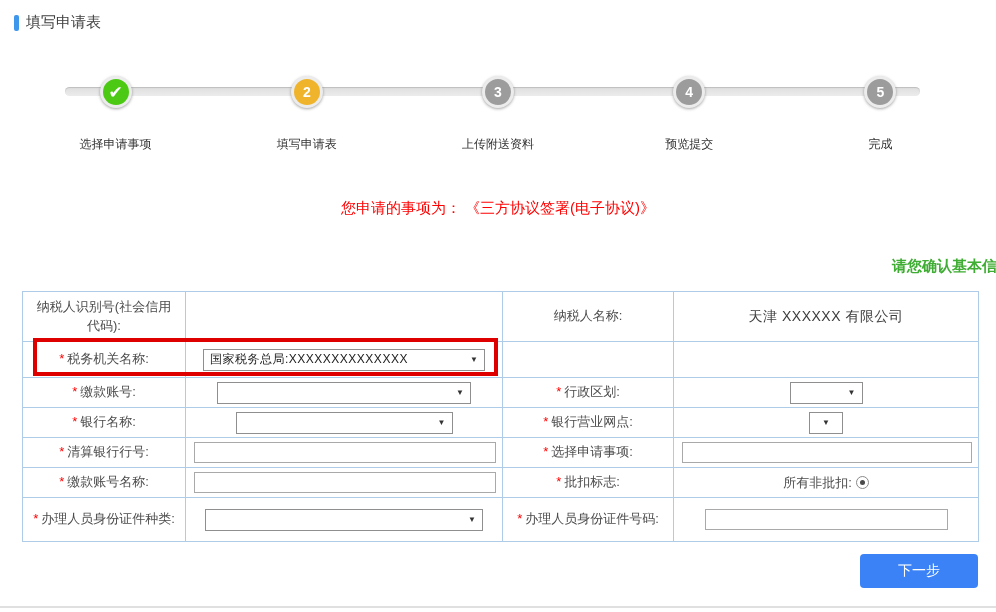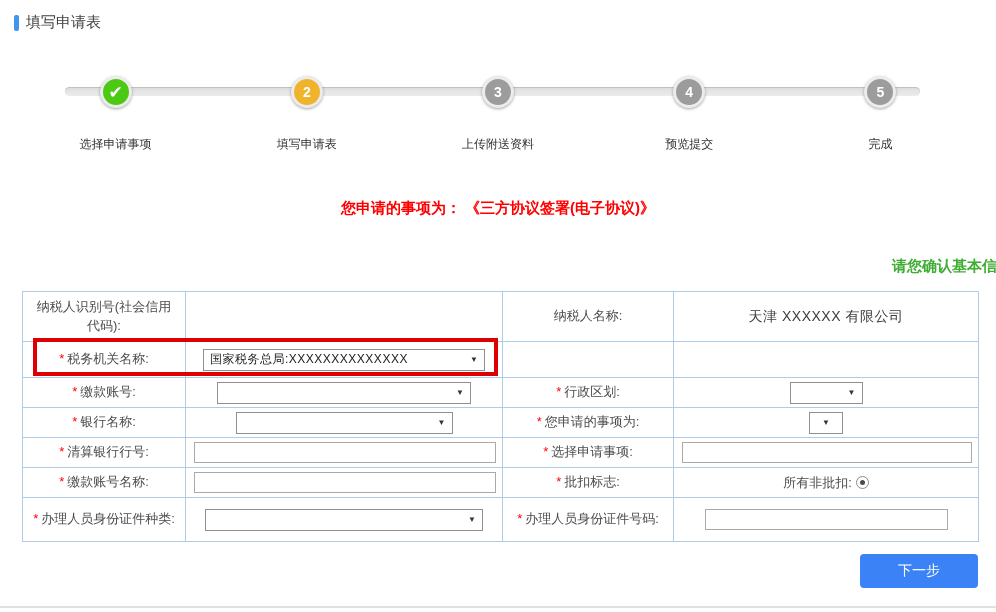--- a/index.html
+++ b/index.html
@@ -22,21 +22,21 @@
   .circle { width:32px; height:32px; border-radius:50%; border:3px solid #ececec;
             box-shadow:0 1px 3px rgba(0,0,0,.35); display:flex; align-items:center; justify-content:center;
             color:#fff; font-weight:bold; font-size:14px; margin-top:1px; background:#9c9c9c; }
   .circle.done { background:#4cca13; font-size:17px; }
   .circle.current { background:#f0b42c; }
   .circle.pending { background:#9c9c9c; }
   .step-label { margin-top:28px; font-size:12px; color:#333; }
 
   
   .notice { position:absolute; left:0; top:199px; width:100%; text-align:center;
-            color:#ff0000; font-weight:bold; font-size:15px; }
+            color:#ff0000; font-weight:normal; font-size:15px; }
   .section-title { position:absolute; left:16px; top:257px; width:100%; text-align:right;
                    color:#3fad33; font-weight:bold; font-size:15px; }
 
   
   table.info { position:absolute; left:22px; top:291px; width:956px; border-collapse:collapse; table-layout:fixed; }
   table.info td { border:1px solid #aecbe8; font-size:13px; color:#4c4c4c; text-align:center; vertical-align:middle; padding:2px 8px; }
   td.lbl { line-height:1.45; }
   .req { color:#ff0000; margin-right:3px; }
   tr.r1 td { height:50px; }
   tr.r2 td { height:36px; }
@@ -164,21 +164,21 @@
       </td>
     </tr>
     <tr class="r4">
       <td class="lbl"><span class="req">*</span><span>银行名称:</span></td>
       <td>
         <div class="select w217">
           <span class="val"></span>
           <span class="arrow">▼</span>
         </div>
       </td>
-      <td class="lbl"><span class="req">*</span><span>您申请的事项为:</span></td>
+      <td class="lbl"><span class="req">*</span><span>银行营业网点:</span></td>
       <td>
         <div class="select arrow-only w34">
           <span class="arrow">▼</span>
         </div>
       </td>
     </tr>
     <tr class="r5">
       <td class="lbl"><span class="req">*</span><span>清算银行行号:</span></td>
       <td><input type="text" class="txt w302" value="" style=""></td>
       <td class="lbl"><span class="req">*</span><span>选择申请事项:</span></td>

